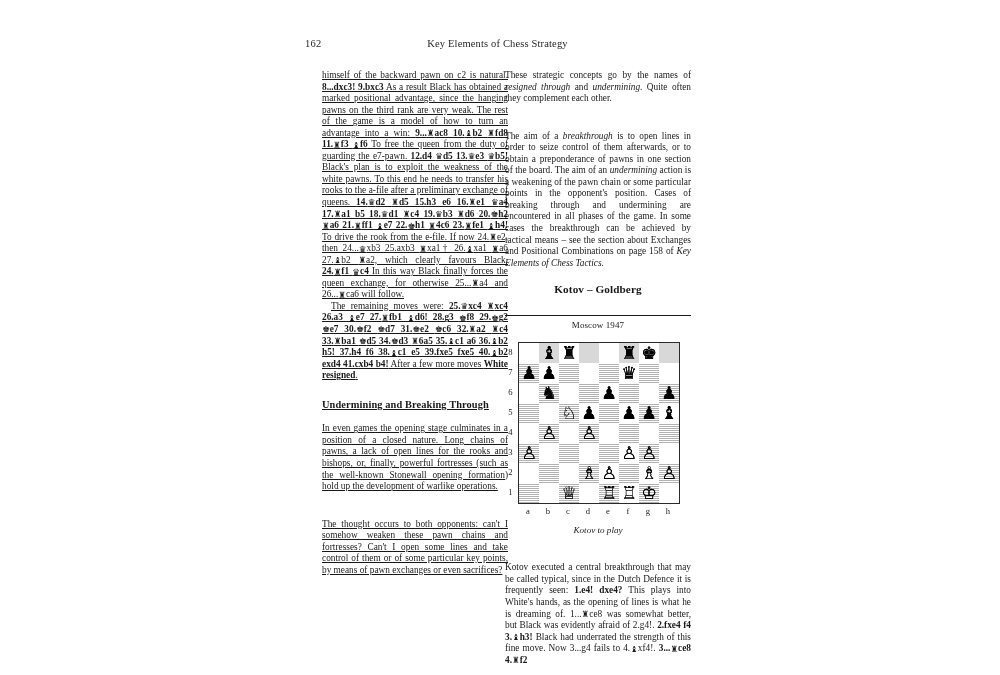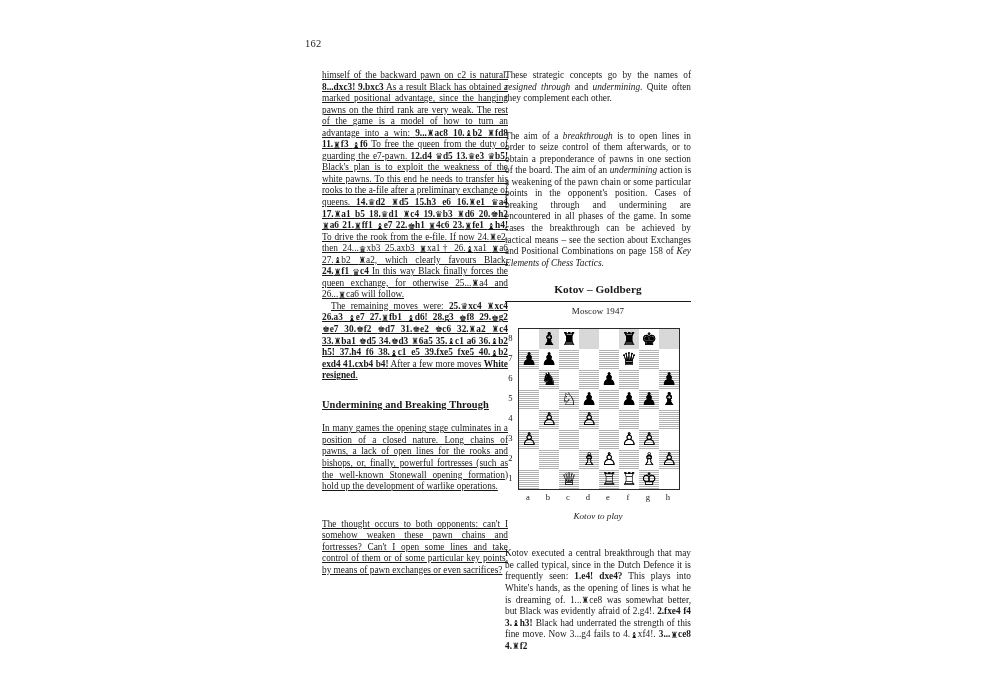--- a/index.html
+++ b/index.html
@@ -92,21 +92,21 @@
 
   
   .game-header {
     margin-top: 15px;
     text-align: center;
   }
   .game-players {
     font-size: 11.2px;
     font-weight: bold;
     letter-spacing: 0.1px;
-    padding-bottom: 4px;
+    padding-bottom: 18px;
   }
   .game-rule {
     border-bottom: 1.6px solid #1a1a1a;
     width: 100%;
     margin: 1px 0 4px 0;
     height: 0;
   }
   .game-event {
     font-size: 9px;
     letter-spacing: 0.1px;
@@ -192,28 +192,29 @@
     margin-top: 7px;
     color: #1a1a1a;
   }
 </style>
 </head>
 <body>
 
 <div class="page">
 
   <div class="runhead">
+    <div class="booktitle">Key Elements of Chess Strategy</div>
     <div class="folio">162</div>
   </div>
 
   <div class="col col-left">
     <p>himself of the backward pawn on c2 is natural. <b>8...dxc3! 9.bxc3</b> As a result Black has obtained a marked positional advantage, since the hanging pawns on the third rank are very weak. The rest of the game is a model of how to turn an advantage into a win: <b>9...<span class="fig">♜</span>ac8 10.<span class="fig">♝</span>b2 <span class="fig">♜</span>fd8 11.<span class="fig">♜</span>f3 <span class="fig">♝</span>f6</b> To free the queen from the duty of guarding the e7-pawn. <b>12.d4 <span class="fig">♛</span>d5 13.<span class="fig">♛</span>e3 <span class="fig">♛</span>b5!</b> Black's plan is to exploit the weakness of the white pawns. To this end he needs to transfer his rooks to the a-file after a preliminary exchange of queens. <b>14.<span class="fig">♛</span>d2 <span class="fig">♜</span>d5 15.h3 e6 16.<span class="fig">♜</span>e1 <span class="fig">♛</span>a4 17.<span class="fig">♜</span>a1 b5 18.<span class="fig">♛</span>d1 <span class="fig">♜</span>c4 19.<span class="fig">♛</span>b3 <span class="fig">♜</span>d6 20.<span class="fig">♚</span>h2 <span class="fig">♜</span>a6 21.<span class="fig">♜</span>ff1 <span class="fig">♝</span>e7 22.<span class="fig">♚</span>h1 <span class="fig">♜</span>4c6 23.<span class="fig">♜</span>fe1 <span class="fig">♝</span>h4!</b> To drive the rook from the e-file. If now 24.<span class="fig">♜</span>e2, then 24...<span class="fig">♛</span>xb3 25.axb3 <span class="fig">♜</span>xa1† 26.<span class="fig">♝</span>xa1 <span class="fig">♜</span>a6 27.<span class="fig">♝</span>b2 <span class="fig">♜</span>a2, which clearly favours Black. <b>24.<span class="fig">♜</span>f1 <span class="fig">♛</span>c4</b> In this way Black finally forces the queen exchange, for otherwise 25...<span class="fig">♜</span>a4 and 26...<span class="fig">♜</span>ca6 will follow.</p>
     <p class="ind">The remaining moves were: <b>25.<span class="fig">♛</span>xc4 <span class="fig">♜</span>xc4 26.a3 <span class="fig">♝</span>e7 27.<span class="fig">♜</span>fb1 <span class="fig">♝</span>d6! 28.g3 <span class="fig">♚</span>f8 29.<span class="fig">♚</span>g2 <span class="fig">♚</span>e7 30.<span class="fig">♚</span>f2 <span class="fig">♚</span>d7 31.<span class="fig">♚</span>e2 <span class="fig">♚</span>c6 32.<span class="fig">♜</span>a2 <span class="fig">♜</span>c4 33.<span class="fig">♜</span>ba1 <span class="fig">♚</span>d5 34.<span class="fig">♚</span>d3 <span class="fig">♜</span>6a5 35.<span class="fig">♝</span>c1 a6 36.<span class="fig">♝</span>b2 h5! 37.h4 f6 38.<span class="fig">♝</span>c1 e5 39.fxe5 fxe5 40.<span class="fig">♝</span>b2 exd4 41.cxb4 b4!</b> After a few more moves <b>White resigned</b>.</p>
     <h2 class="section">Undermining and Breaking Through</h2>
-    <p>In many games the opening stage culminates in a position of a closed nature. Long chains of pawns, a lack of open lines for the rooks and bishops, or, finally, powerful fortresses (such as the well-known Stonewall opening formation) hold up the development of warlike operations.</p>
+    <p>In even games the opening stage culminates in a position of a closed nature. Long chains of pawns, a lack of open lines for the rooks and bishops, or, finally, powerful fortresses (such as the well-known Stonewall opening formation) hold up the development of warlike operations.</p>
     <p class="gap">The thought occurs to both opponents: can't I somehow weaken these pawn chains and fortresses? Can't I open some lines and take control of them or of some particular key points, by means of pawn exchanges or even sacrifices?</p>
   </div>
 
   <div class="col col-right">
     <p>These strategic concepts go by the names of <i>resigned through</i> and <i>undermining</i>. Quite often they complement each other.</p>
     <p class="gap">The aim of a <i>breakthrough</i> is to open lines in order to seize control of them afterwards, or to obtain a preponderance of pawns in one section of the board. The aim of an <i>undermining</i> action is a weakening of the pawn chain or some particular points in the opponent's position. Cases of breaking through and undermining are encountered in all phases of the game. In some cases the breakthrough can be achieved by tactical means – see the section about Exchanges and Positional Combinations on page 158 of <i>Key Elements of Chess Tactics</i>.</p>
 
     <div class="game-header">
       <div class="game-players">Kotov – Goldberg</div>
       <div class="game-rule"></div>

